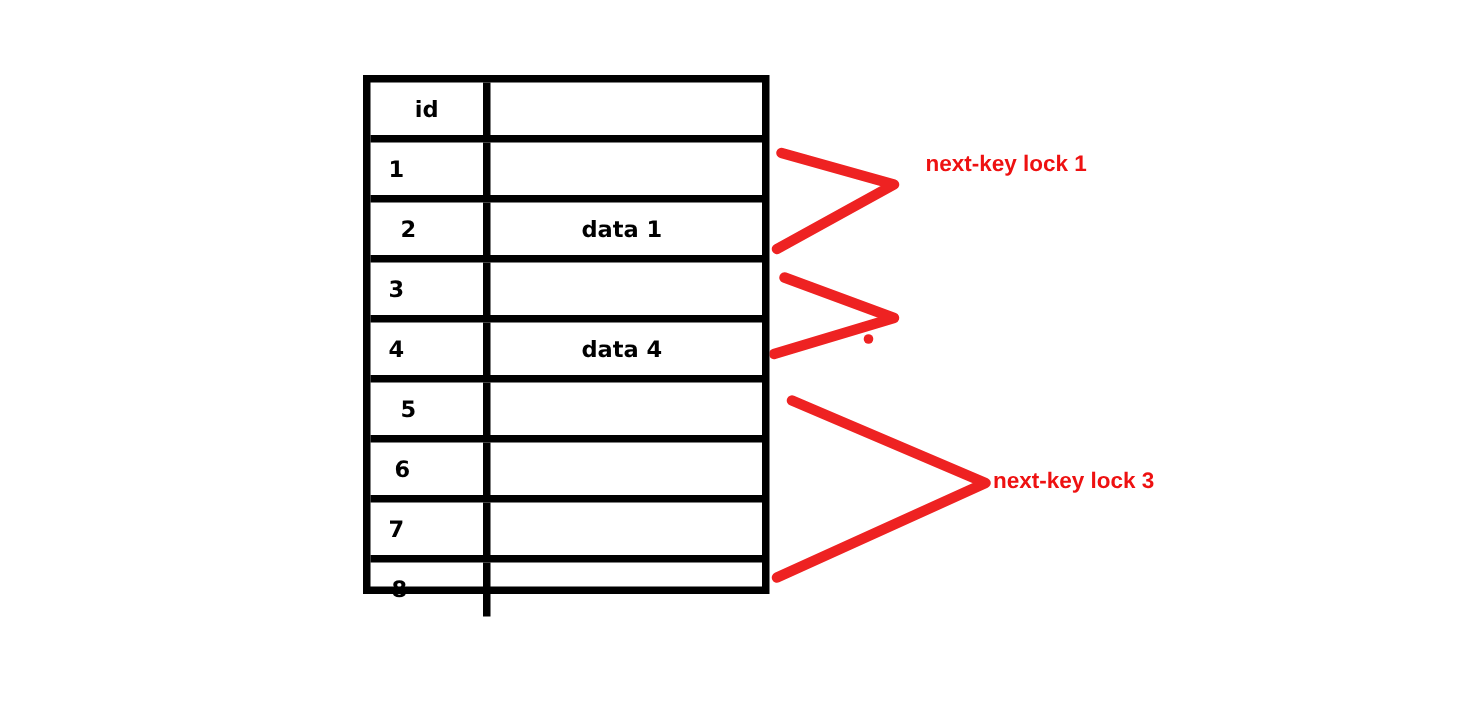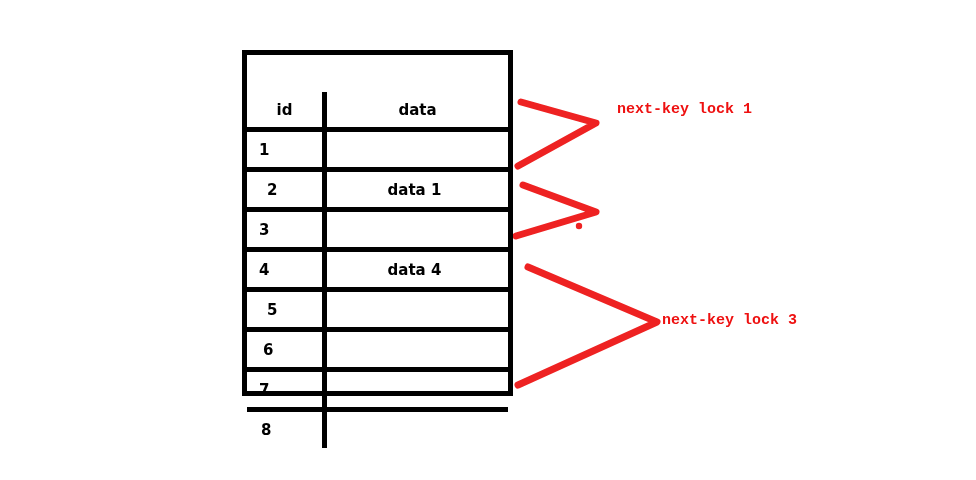--- a/index.html
+++ b/index.html
@@ -42,21 +42,20 @@
     right: 0;
     bottom: 0;
   }
   .row {
     position: absolute;
     left: 0;
     right: 0;
     height: 40px;
     box-sizing: border-box;
     border-bottom: 5px solid #000000;
-    margin-top: 37px;
   }
   .row.last {
     border-bottom: none;
   }
   .cell-id {
     position: absolute;
     left: 0;
     top: 0;
     bottom: 0;
     width: 80px;
@@ -104,21 +103,21 @@
   .row.body.i7 .cell-id span { padding-left: 12px; }
   .row.body.i8 .cell-id span { padding-left: 14px; }
 
   
   .ann-label {
     position: absolute;
     color: #ee1111;
     font-weight: bold;
     font-size: 15px;
     white-space: nowrap;
-    font-family: Liberation Mono, monospace;
+    font-family: Liberation Sans, sans-serif;
   }
   #lbl-1 { left: 617px; top: 101px; }
   #lbl-2 { left: 606px; top: 203px; }
   #lbl-3 { left: 662px; top: 312px; }
 
   svg#brackets {
     position: absolute;
     left: 0;
     top: 0;
     width: 976px;
@@ -147,23 +146,20 @@
     </g>
   </svg>
 
   <div class="lock-table">
     <div class="tbl-inner">
 
       <div class="row header" style="top:0px;">
         <div class="cell-id">
           <span>id</span>
         </div>
-        <div class="cell-data">
-          <span>data</span>
-        </div>
       </div>
 
       <div class="row body i1" style="top:40px;">
         <div class="cell-id">
           <span>1</span>
         </div>
         <div class="cell-data">
           <span></span>
         </div>
       </div>

